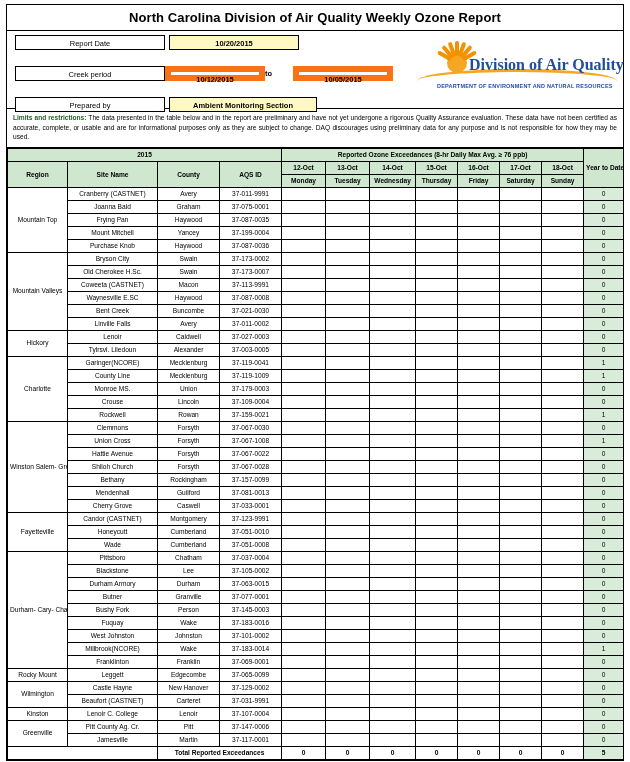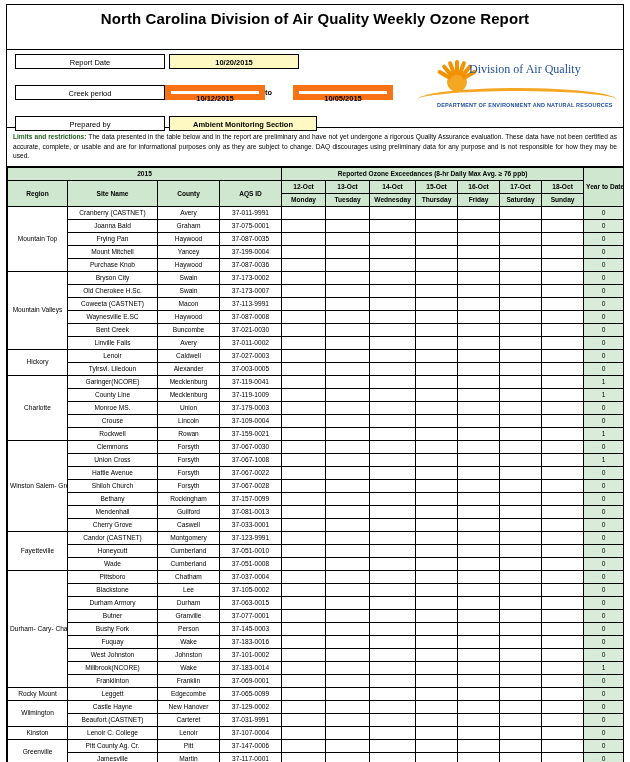--- a/index.html
+++ b/index.html
@@ -21,22 +21,22 @@
   .outer{
     border:1px solid #000;
     width:618px;
     box-sizing:border-box;
   }
   
   .title-bar{
     border-bottom:1px solid #000;
     text-align:center;
     font-weight:bold;
-    font-size:15px;
-    padding:5px 0 22px 0;
+    font-size:13px;
+    padding:5px 0 5px 0;
     letter-spacing:.1px;
   }
   
   .form-area{
     position:relative;
     padding:4px 0 2px 0;
     border-bottom:1px solid #000;
     height:78px;
     box-sizing:border-box;
   }
@@ -120,24 +120,24 @@
   }
   .logo .swoosh{
     position:absolute;
     left:0px;top:30px;
     width:200px;height:18px;
     border-top:3px solid #f5a623;
     border-radius:50%/12px 12px 0 0;
   }
   .logo .lname{
     position:absolute;
-    left:52px;top:4px;
+    left:52px;top:17px;
     font-family:"Liberation Serif", serif;
-    font-size:12px;
-    font-weight:normal;
+    font-size:16px;
+    font-weight:bold;
     color:#1f4e9c;
     white-space:nowrap;
   }
   .logo .lsub{
     position:absolute;
     left:20px;top:44px;
     font-size:5.5px;
     font-weight:bold;
     color:#1f4e9c;
     letter-spacing:.2px;

